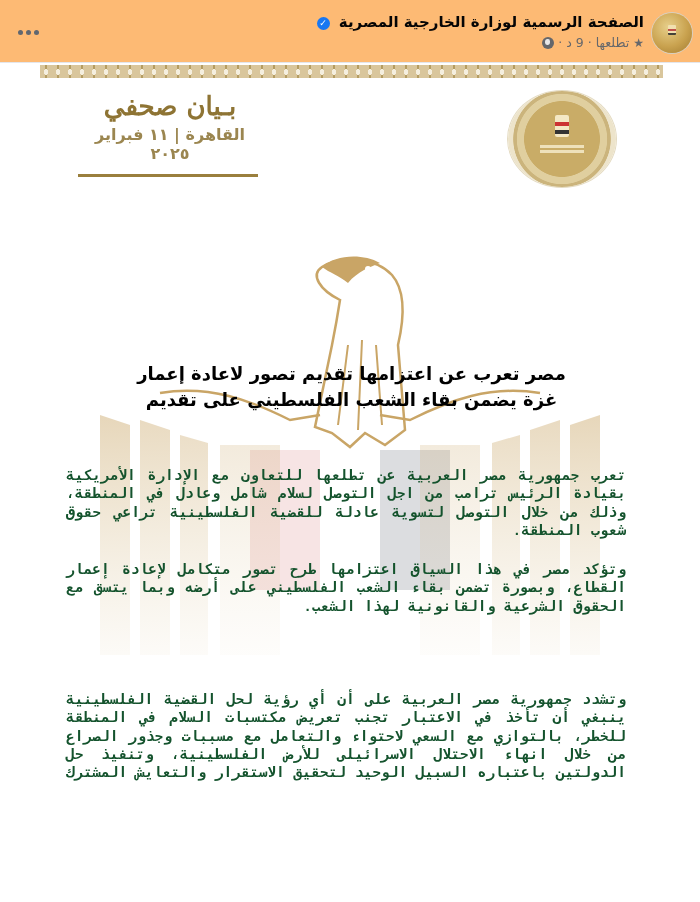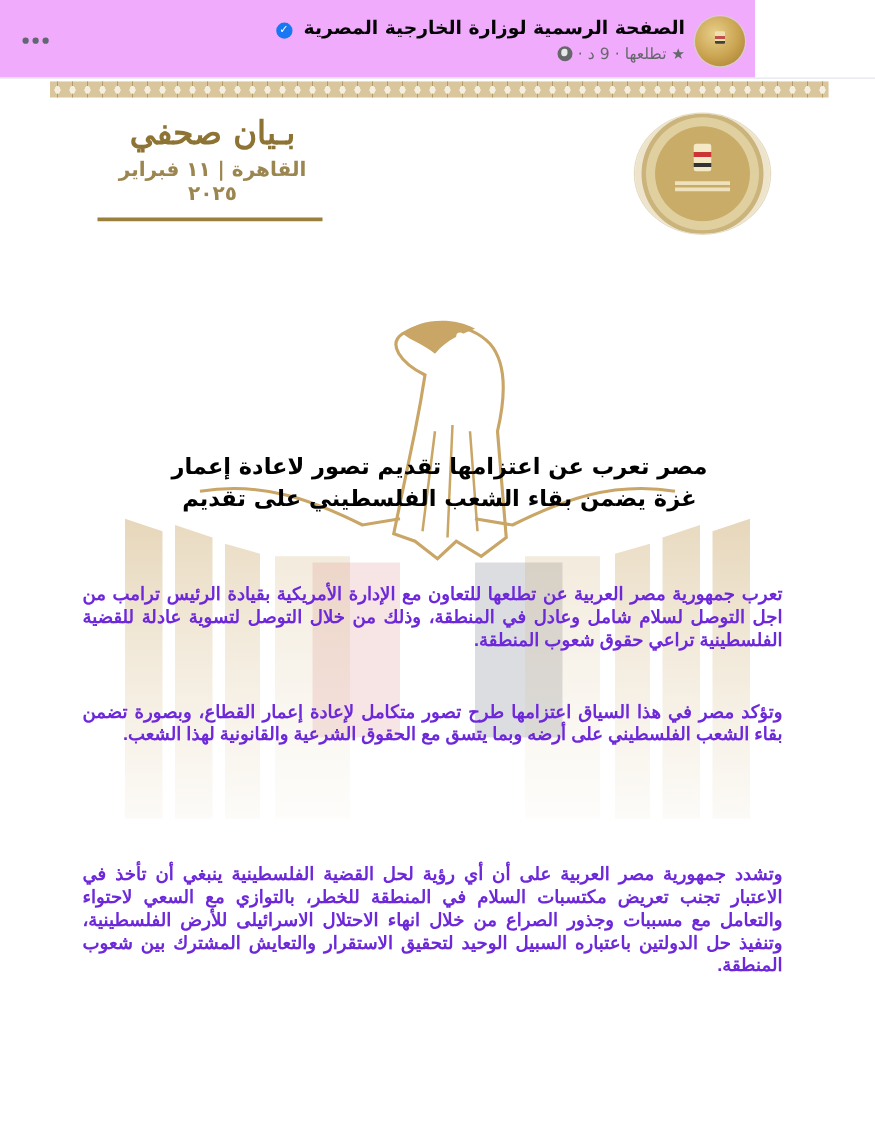--- a/index.html
+++ b/index.html
@@ -4,22 +4,22 @@
 <style>
   html, body { margin: 0; padding: 0; }
   body {
     width: 700px; height: 902px; overflow: hidden;
     background: #ffffff;
     font-family: "DejaVu Sans", "Liberation Sans", sans-serif;
     position: relative;
   }
   
   .post-header {
-    position: absolute; left: 0; top: 0; width: 604px; height: 62px;
-    background: #f0abfc;
+    position: absolute; left: 0; top: 0; width: 700px; height: 62px;
+    background: #fdba74;
   }
   .avatar {
     position: absolute; right: 8px; top: 13px; width: 40px; height: 40px;
     border-radius: 50%;
     background: radial-gradient(circle at 40% 35%, #e7cf8a 0%, #c9a24f 55%, #a07a2f 100%);
     box-shadow: 0 0 0 1px #d6d0c2;
     cursor: pointer;
   }
   .avatar .mini-eagle {
     position: absolute; left: 16px; top: 12px; width: 8px; height: 10px;
@@ -102,22 +102,22 @@
 
   .eagle-watermark { position: absolute; left: 60px; top: 130px; width: 500px; height: 460px; }
 
   .headline {
     position: absolute; left: 40px; top: 296px; width: 543px; direction: rtl; text-align: center;
     font-size: 18px; font-weight: bold; color: #000000; line-height: 26px;
   }
 
   .body-text {
     position: absolute; left: 26px; width: 560px; direction: rtl; text-align: justify;
-    font-family: Liberation Sans, sans-serif;
-    font-size: 14.5px; font-weight: bold; color: #6d28d9; line-height: 18.3px;
+    font-family: Liberation Mono, monospace;
+    font-size: 14.5px; font-weight: bold; color: #14532d; line-height: 18.3px;
     text-align-last: right;
   }
   .para-1 { top: 402px; }
   .para-2 { top: 496px; }
   .para-3 { top: 586px; margin-top: 40px; }
 
   .footer-band {
     position: absolute; left: 0; top: 771px; width: 623px; height: 52px;
     background: linear-gradient(90deg, #e3b968 0%, #b6985a 25%, #8b7a55 45%, #9a8a60 60%, #c0ac7c 80%, #e7d7ac 100%);
   }

